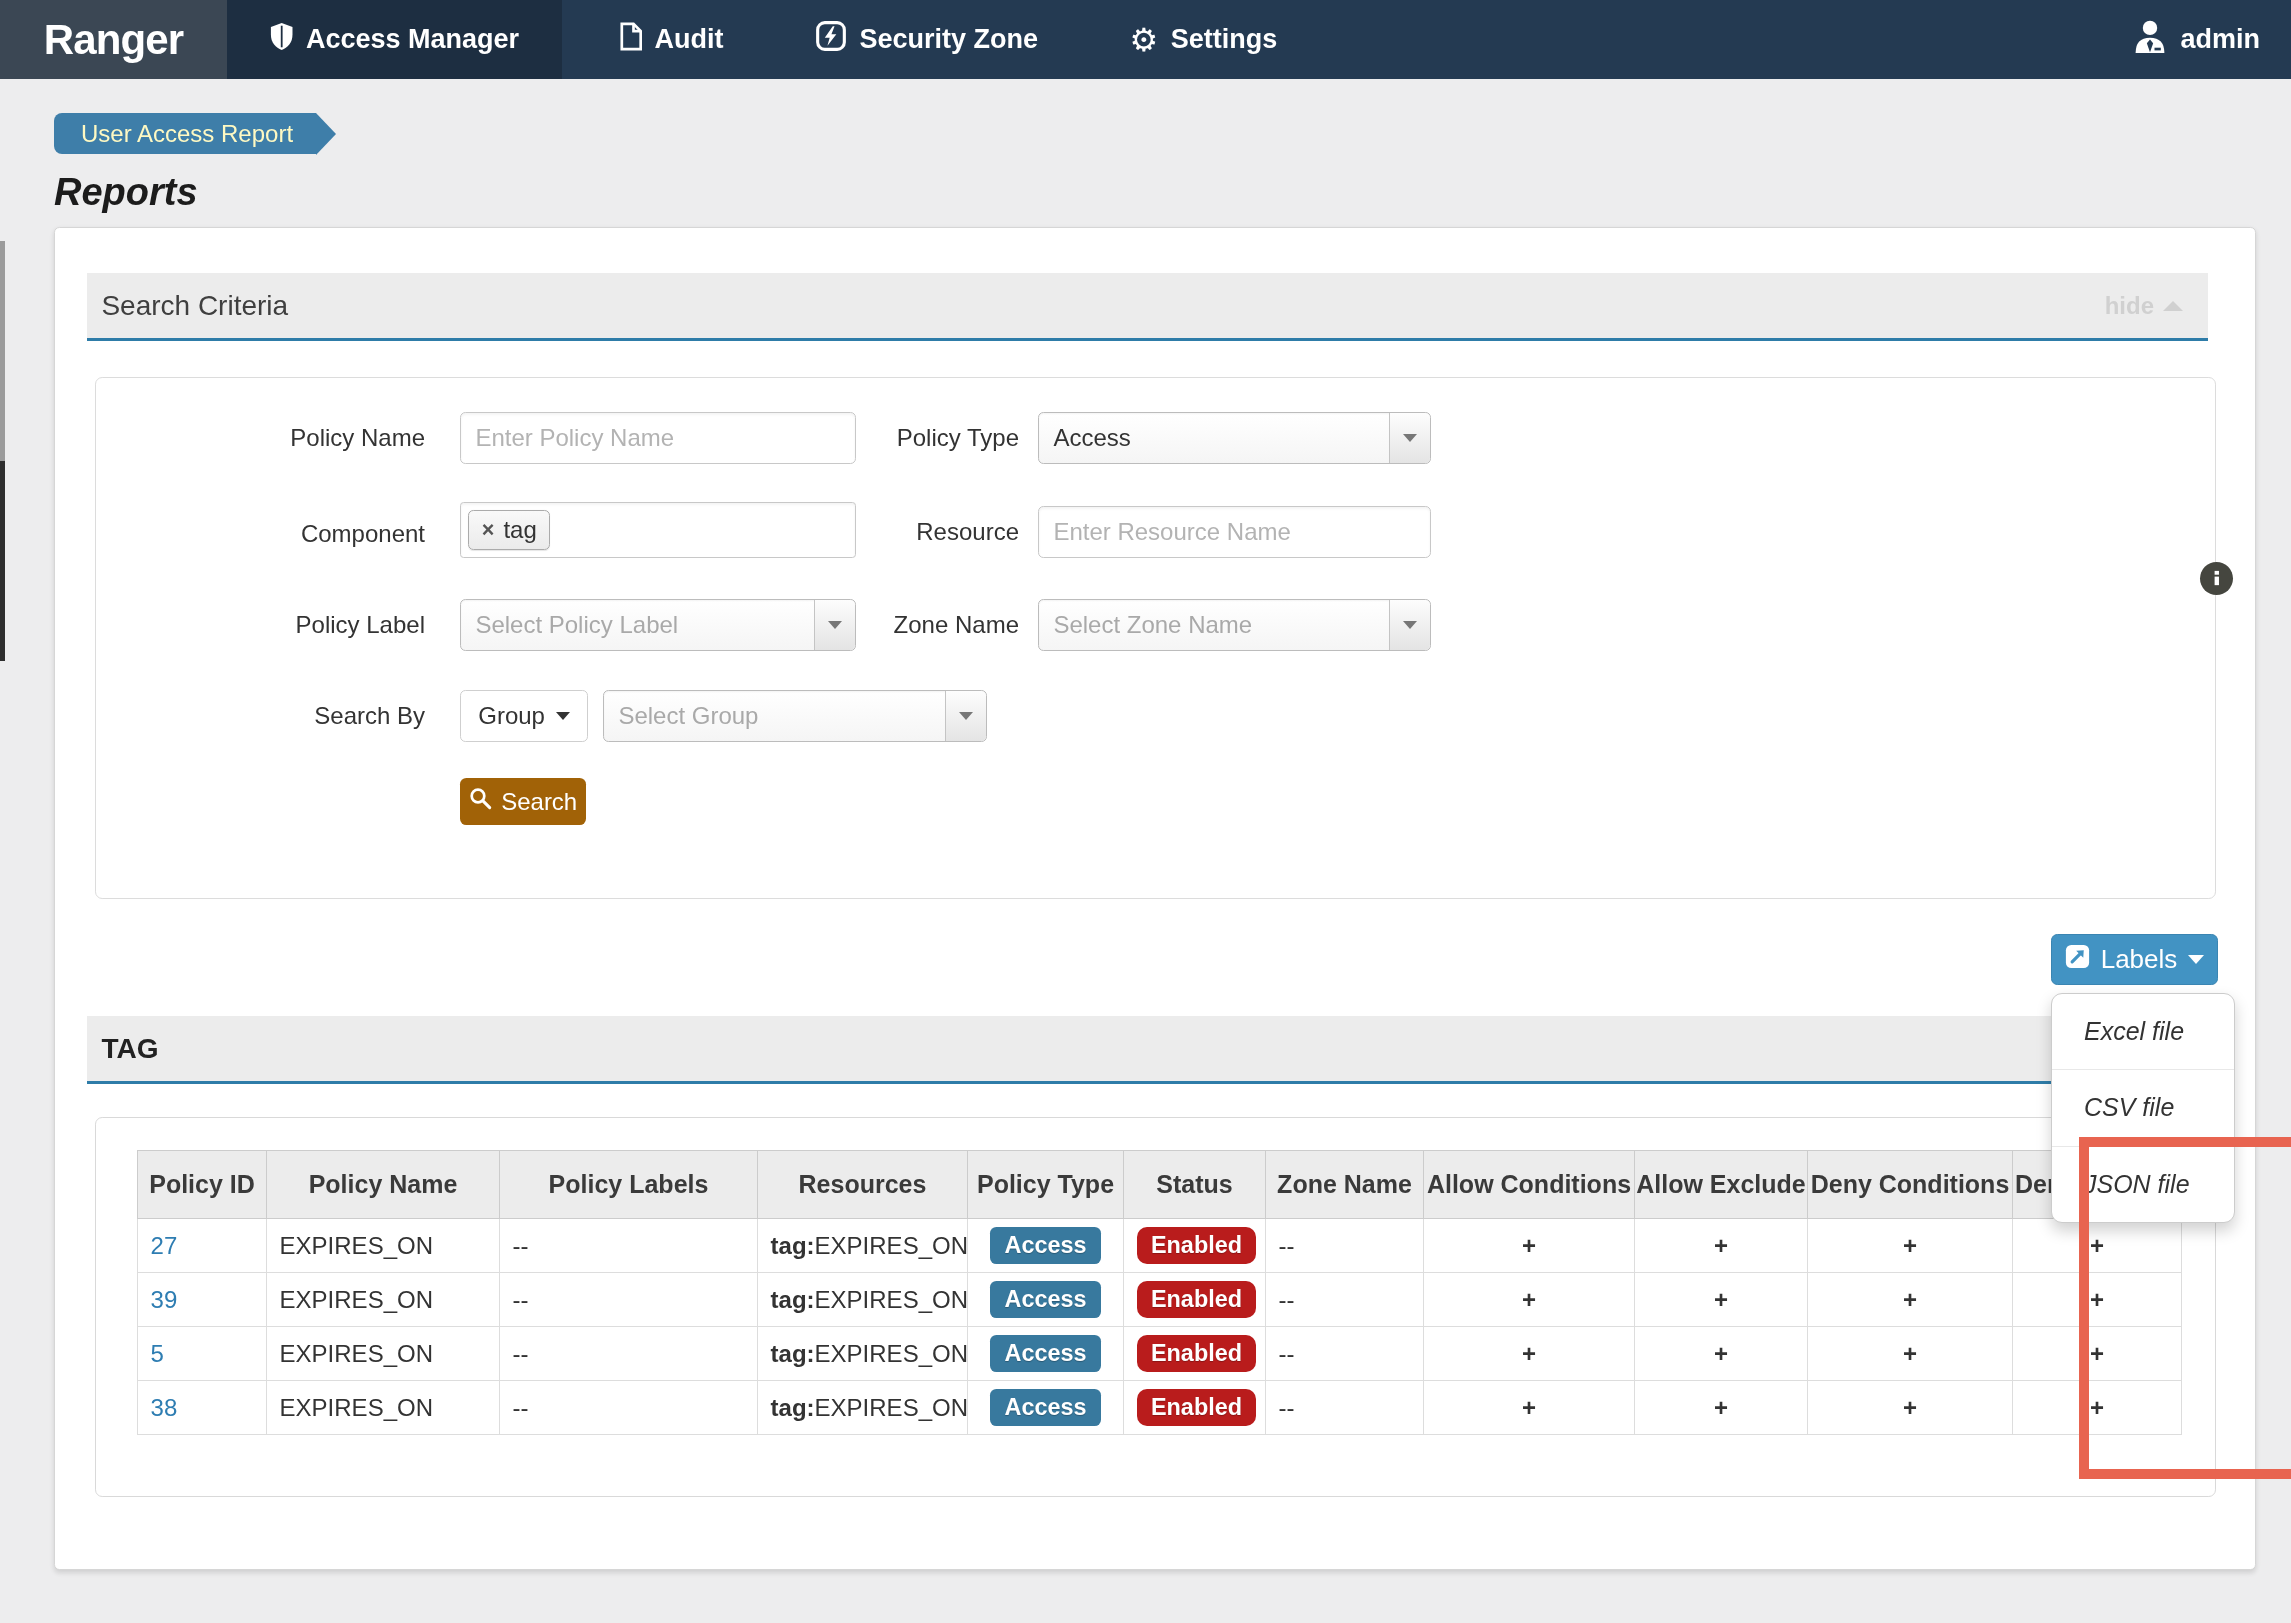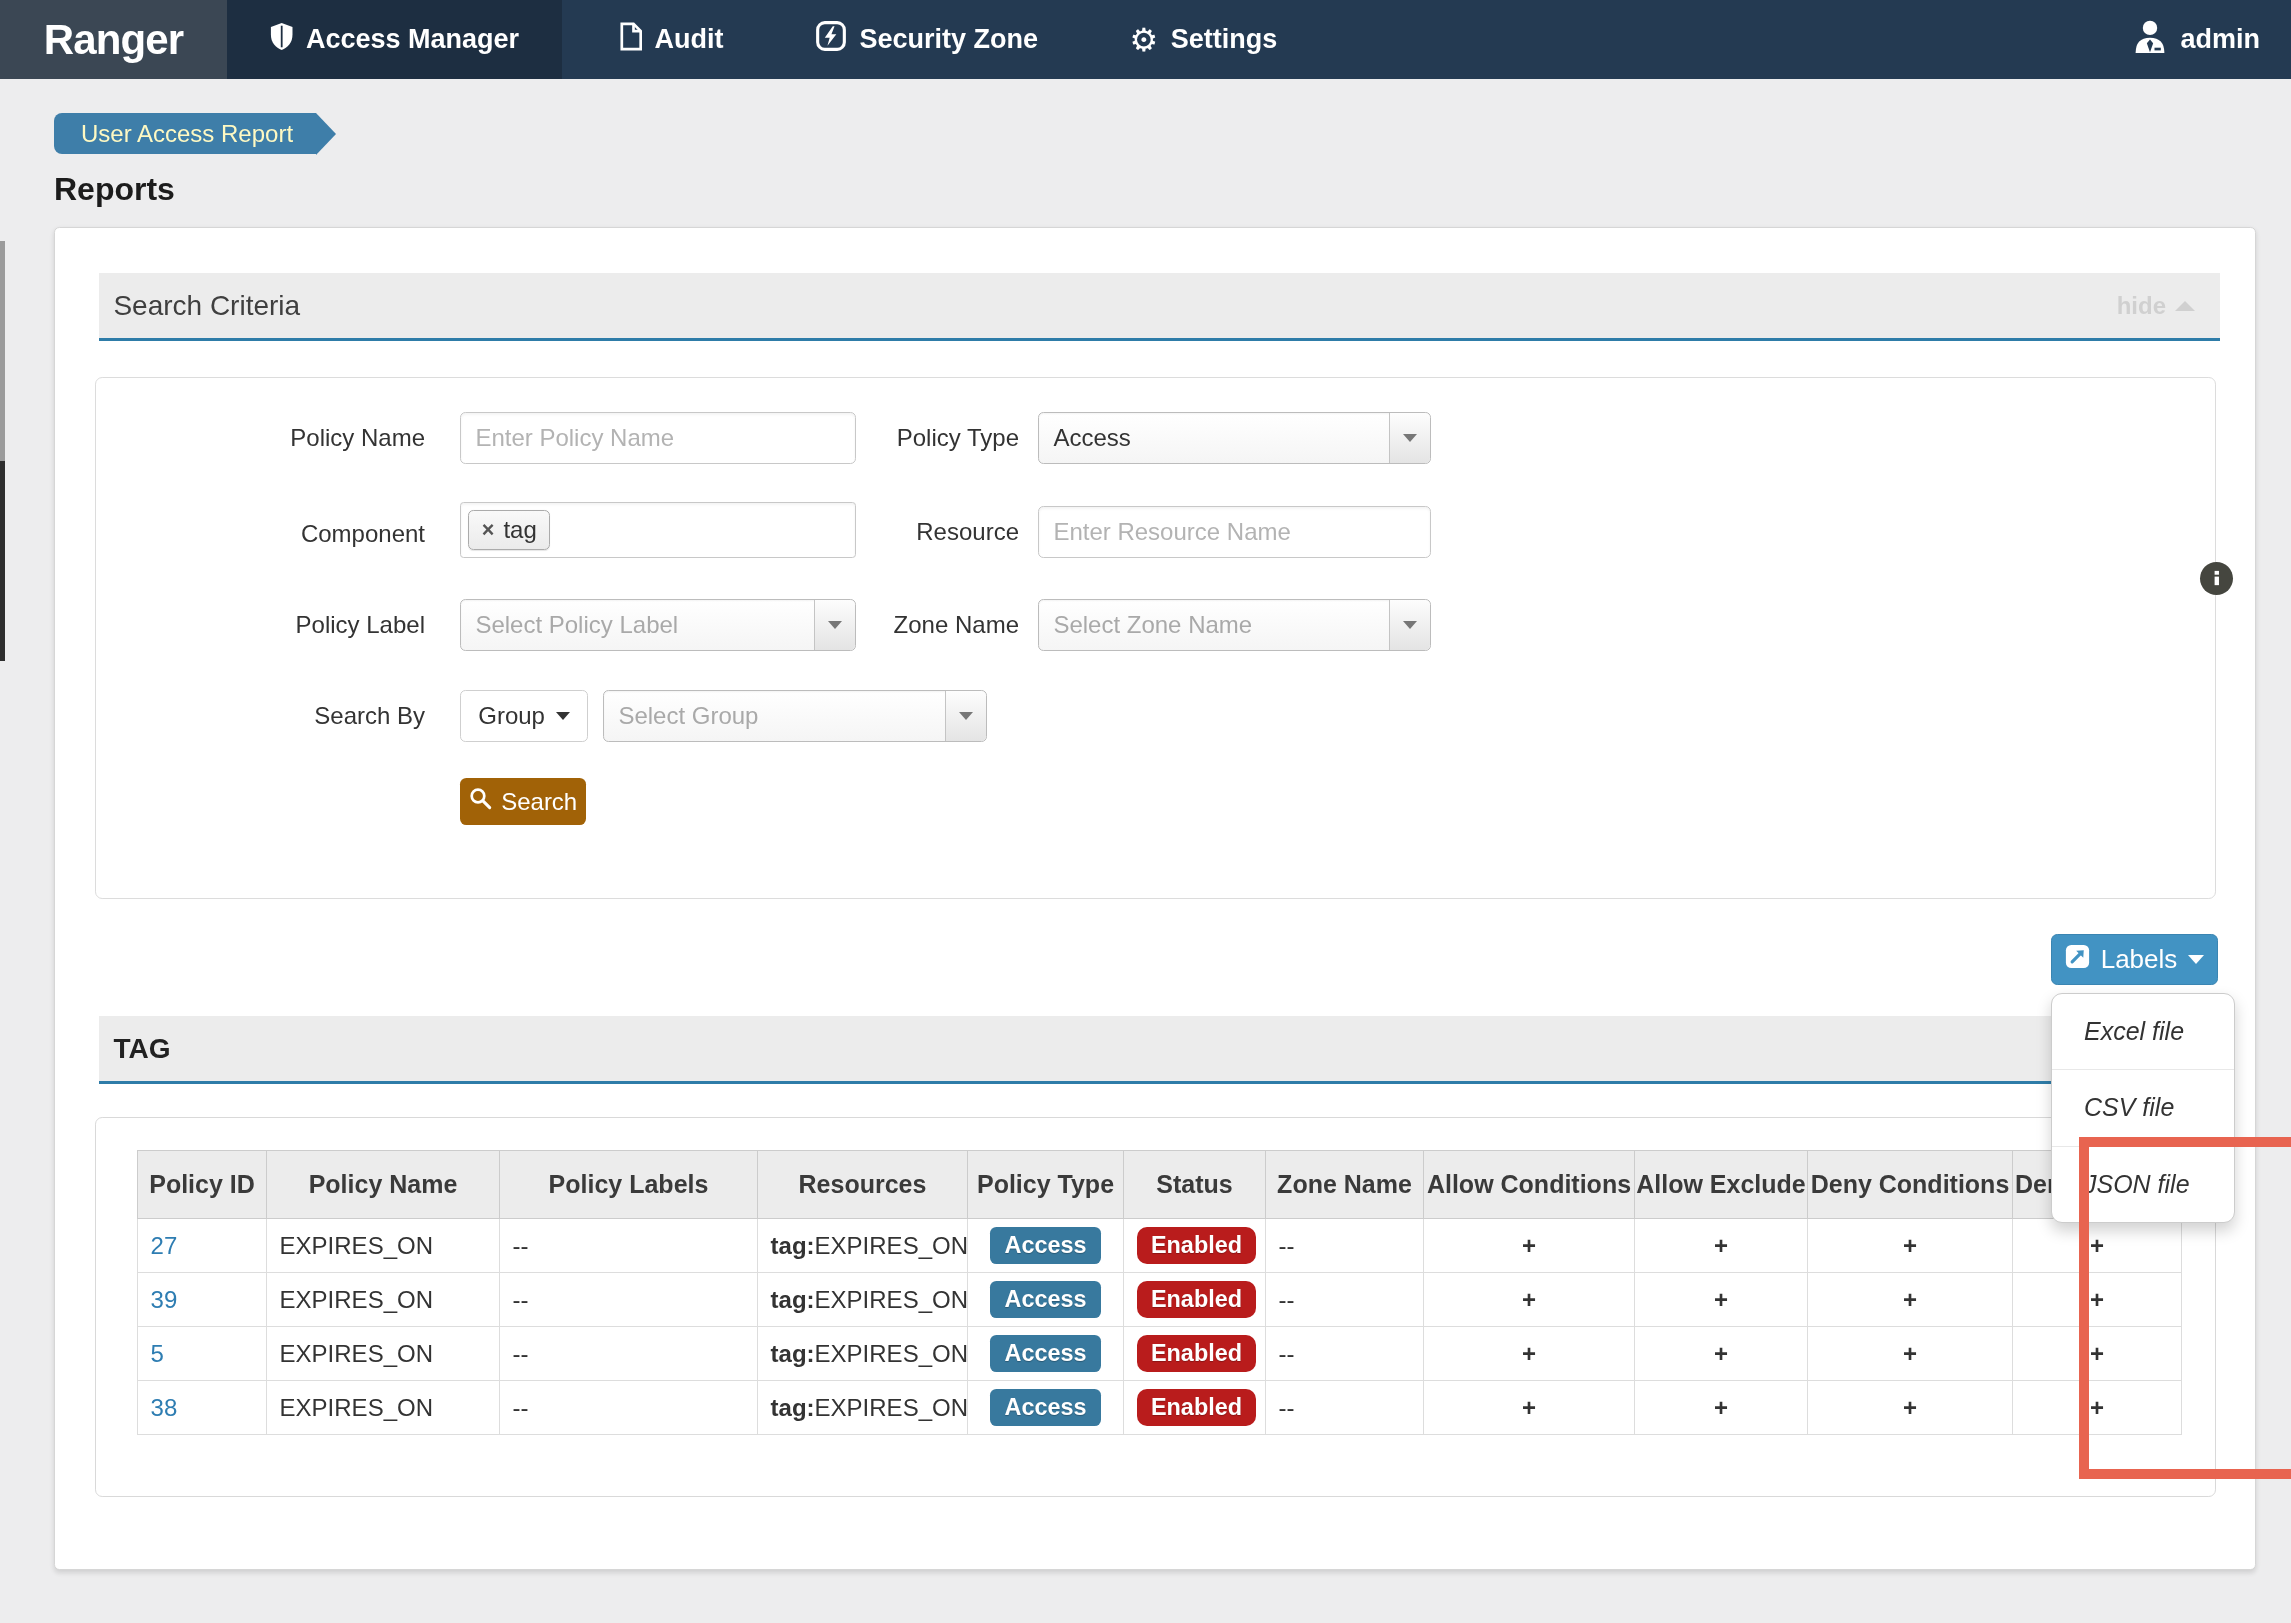--- a/index.html
+++ b/index.html
@@ -43,30 +43,30 @@
     display:flex; align-items:center; padding:0 23.4px 0 27px;
     border-radius:8px 0 0 8px; cursor:pointer;
   }
   .breadcrumb:after {
     content:""; position:absolute; right:-20px; top:0;
     border-top:21px solid transparent; border-bottom:21px solid transparent;
     border-left:20px solid #3e7ea9;
   }
   .page-title {
     position:absolute; left:54px; top:171px;
-    font-size:32px; font-weight:bold; color:#1c1c1c;
+    font-size:38px; font-weight:bold; color:#1c1c1c;font-style:italic;
   }
   
   .card {
     position:absolute; left:54px; top:227px; width:2202px; height:1343px;
     background:#fff; border:0.9px solid #d6d6d6; border-radius:5.4px;
     box-shadow:0 2.7px 5.4px rgba(0,0,0,.12);
   }
   .section-bar {
-    position:absolute; left:44px; width:2121px; height:68px;
+    position:absolute; left:32px; width:2121px; height:68px;
     background:#ececec; border-bottom:3.6px solid #2e7ca8;
     display:flex; align-items:center;
   }
   .sc-bar { top:45px; }
   .tag-bar { top:788px; z-index:1; }
   .sc-title { font-size:28px; font-weight:300; color:#3f3f3f; margin-left:14.4px; }
   .tag-title { font-size:28px; font-weight:bold; color:#222; margin-left:14.4px; }
   .hide-toggle {
     margin-left:auto; margin-right:25px; display:flex; align-items:center; gap:9px;
     color:#d0d0d0; font-size:24px; font-weight:bold; cursor:pointer;

